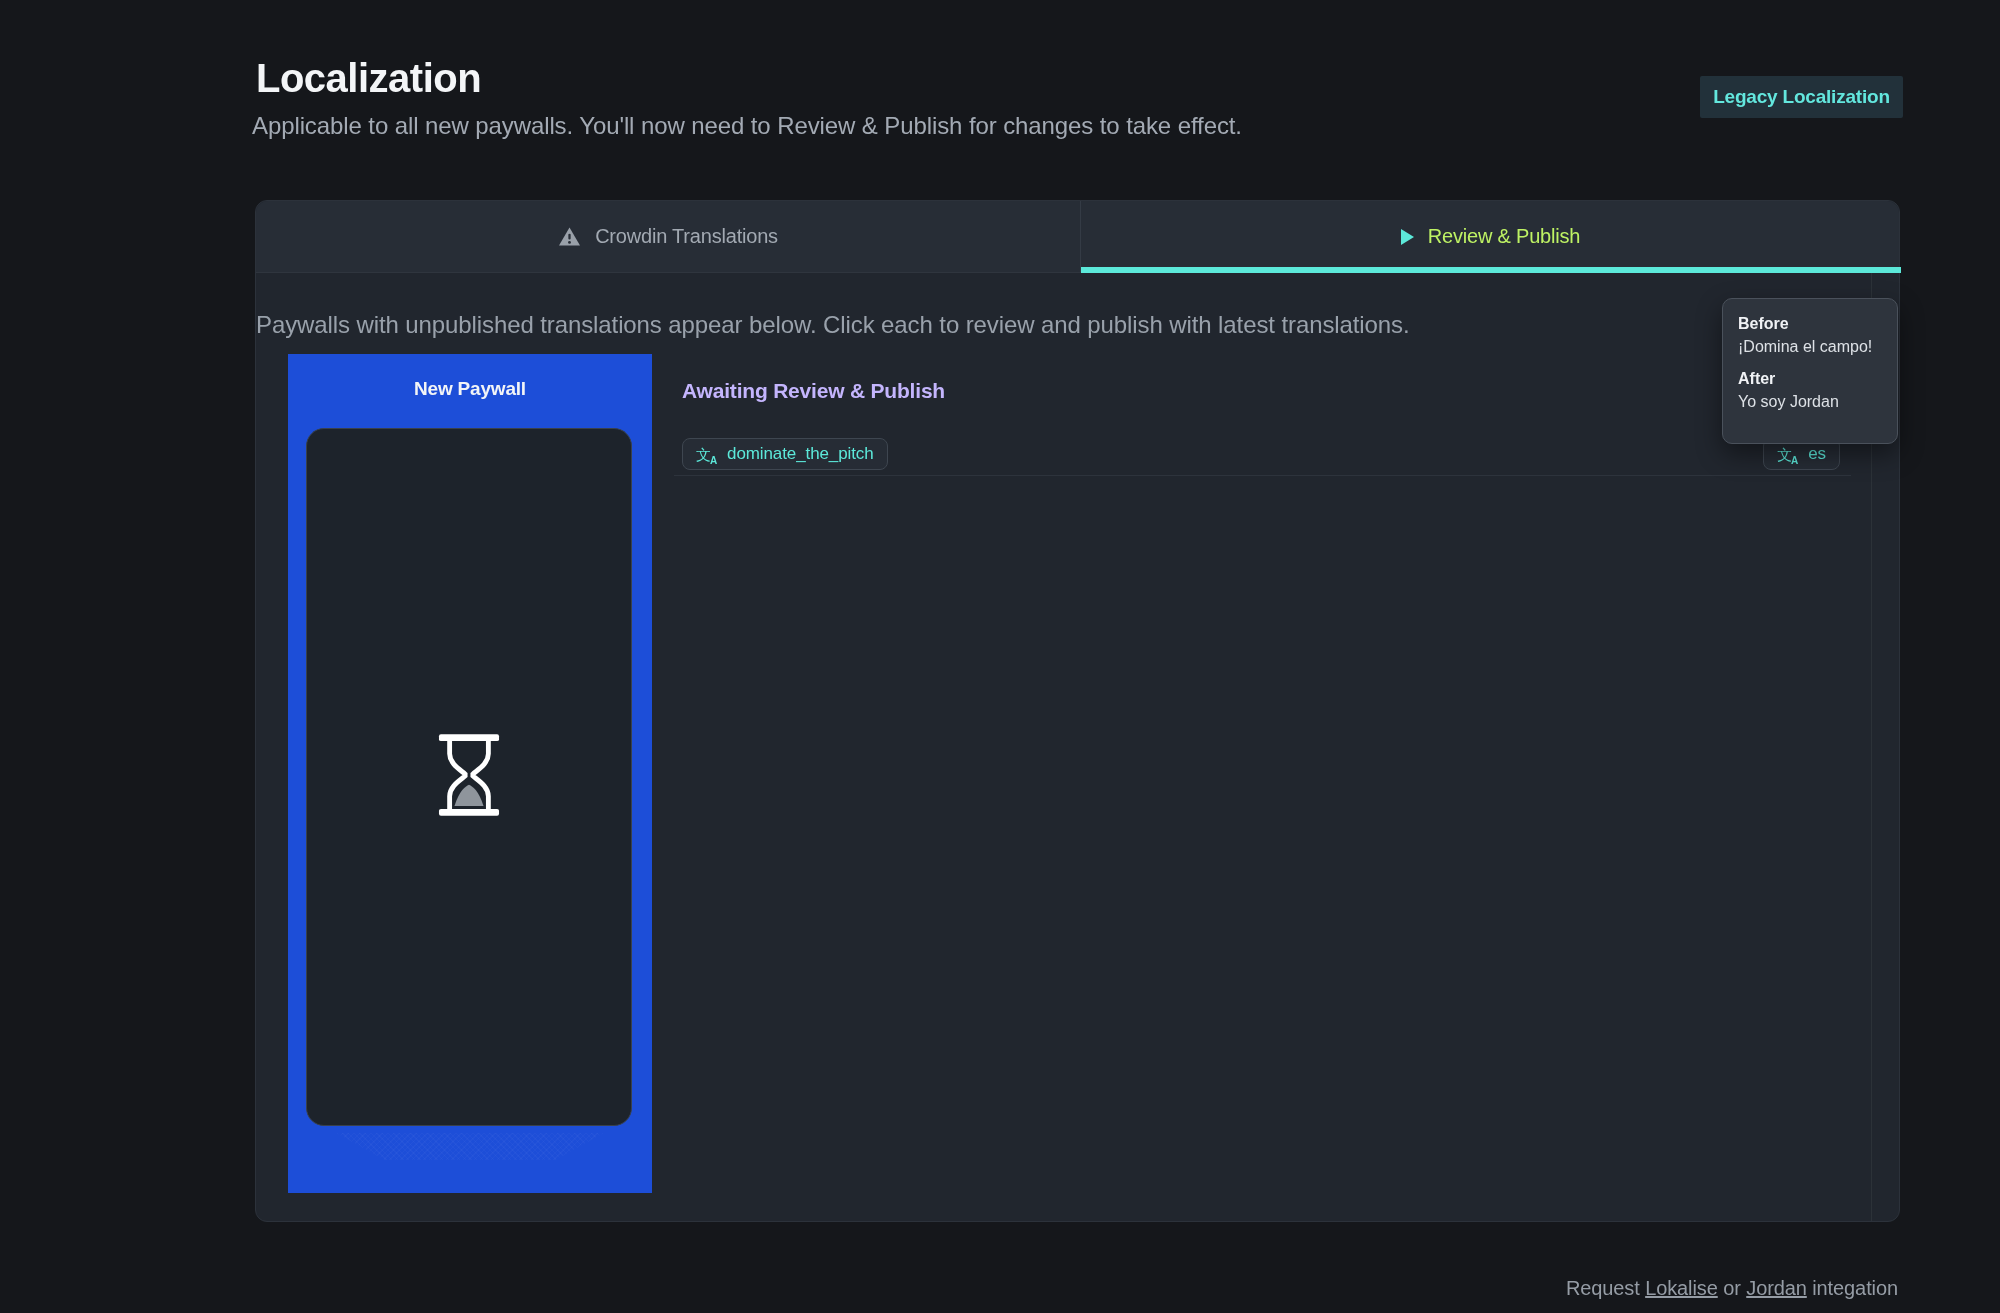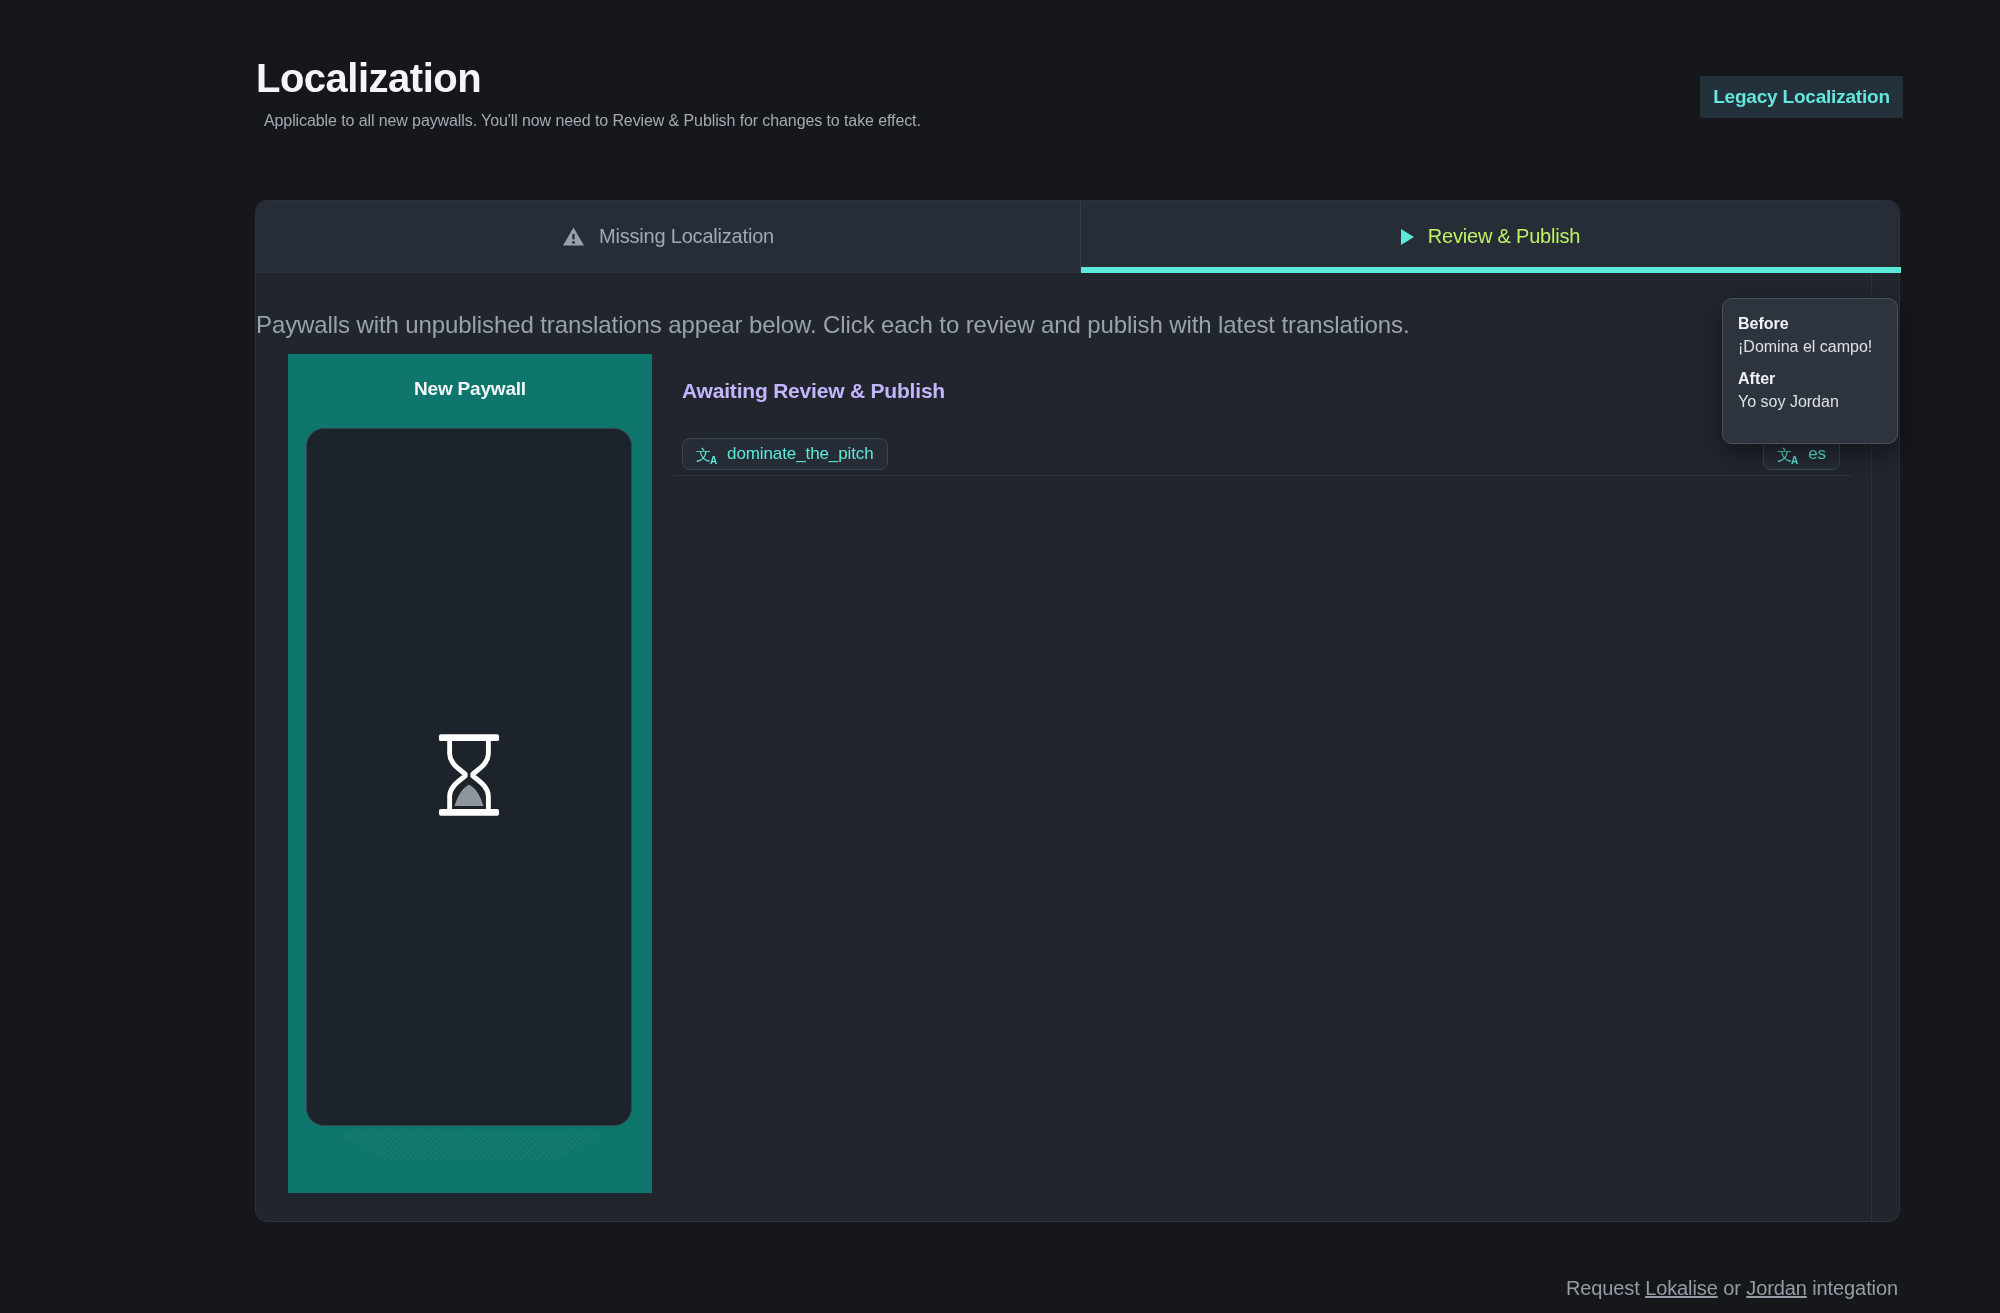--- a/index.html
+++ b/index.html
@@ -8,22 +8,22 @@
     background:#15171b;
     font-family:"Liberation Sans", sans-serif;
     -webkit-font-smoothing:antialiased;
   }
   
   .page-title{
     position:absolute;left:256px;top:56px;
     font-size:40px;font-weight:700;color:#f3f5f7;letter-spacing:-0.5px;
   }
   .page-subtitle{
-    position:absolute;left:264px;top:112px;
-    font-size:16px;color:#a3aab4;letter-spacing:-0.1px;
+    position:absolute;left:252px;top:112px;
+    font-size:24px;color:#a3aab4;letter-spacing:-0.1px;
   }
   .legacy-btn{
     position:absolute;left:1700px;top:76px;width:203px;height:42px;
     background:#22313a;border:none;border-radius:2px;
     display:flex;align-items:center;justify-content:center;
     font-family:inherit;font-size:19px;font-weight:700;color:#63e7de;
     letter-spacing:-0.2px;cursor:pointer;
   }
   
   .card{
@@ -49,21 +49,21 @@
     position:absolute;left:825px;top:66px;width:820px;height:6px;
     background:#5ce9da;
   }
   .intro-text{
     position:absolute;left:0;top:110px;width:100%;
     font-size:24px;color:#99a1ab;letter-spacing:-0.1px;
   }
   
   .preview-panel{
     position:absolute;left:32px;top:153px;width:364px;height:839px;
-    background:#0f766e;
+    background:#1d4ed8;
   }
   .preview-title{
     margin-top:24px;text-align:center;
     font-size:19px;font-weight:700;color:#f3f5f7;letter-spacing:-0.2px;
   }
   .phone-mock{
     position:absolute;left:18px;top:74px;width:326px;height:698px;
     background:#1d232b;border:1px solid #39414b;border-radius:18px;
     box-sizing:border-box;
     display:flex;align-items:center;justify-content:center;
@@ -136,21 +136,21 @@
 
     <div class="tabbar">
       <div class="tab tab-missing">
         <span>
           <svg class="warn-svg" width="23" height="21" viewBox="0 0 24 22">
             <path d="M12 1.5 L23 20.5 H1 Z" fill="#99a0a9"></path>
             <rect x="10.8" y="8" width="2.4" height="6.2" rx="1.2" fill="#272d36"></rect>
             <circle cx="12" cy="17.2" r="1.5" fill="#272d36"></circle>
           </svg>
         </span>
-        <span class="tab-label">Missing Localization</span>
+        <span class="tab-label">Crowdin Translations</span>
       </div>
       <div class="tab tab-review">
         <span>
           <svg class="play-svg" width="14" height="16" viewBox="0 0 14 16">
             <path d="M1 0 L14 8 L1 16 Z" fill="#5ce9da"></path>
           </svg>
         </span>
         <span class="tab-label">Review &amp; Publish</span>
       </div>
     </div>

